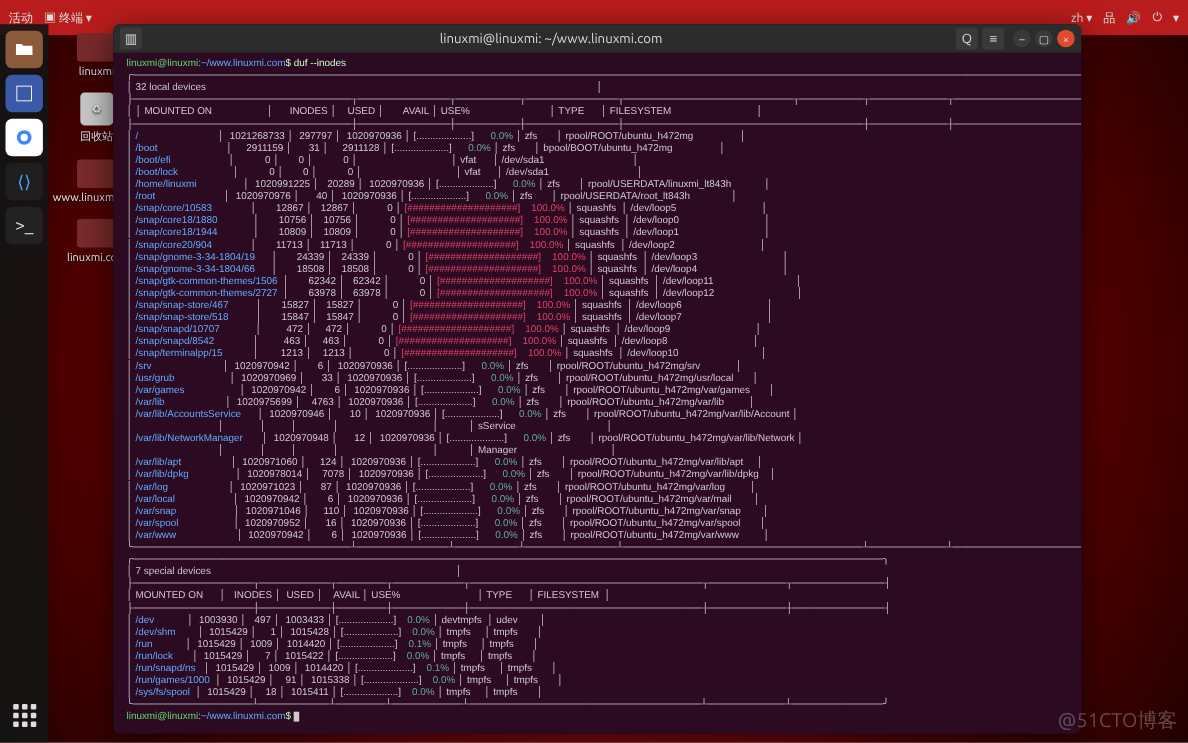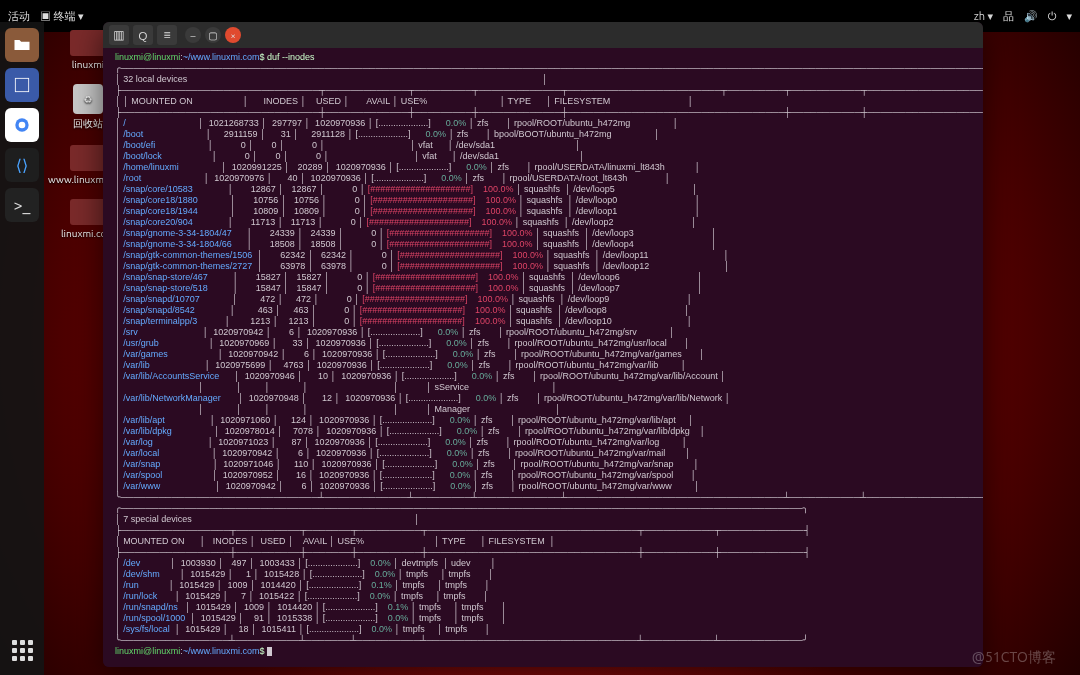--- a/index.html
+++ b/index.html
@@ -4,21 +4,21 @@
 <style>
   * { margin: 0; padding: 0; box-sizing: border-box; }
   html, body { width: 1080px; height: 675px; overflow: hidden; font-family: "Ubuntu", sans-serif; }
   body {
     background: radial-gradient(circle at 50% 50%, #c33, #a11 40%, #500 70%, #200 100%);
     color: #eee;
     position: relative;
   }
 
   
-  .topbar { position:absolute; top:0; left:0; right:0; height:22px; background:#000000; color:#ddd; font-size:11px; display:flex; align-items:center; justify-content:space-between; padding:16px 8px;gap:37px; }
+  .topbar { position:absolute; top:0; left:0; right:0; height:22px; background:#b91c1c; color:#ddd; font-size:11px; display:flex; align-items:center; justify-content:space-between; padding:16px 8px;gap:37px; }
   .topbar .left, .topbar .right { display:flex; gap:10px; align-items:center; }
   .topbar .center { position:absolute; left:50%; transform:translateX(-50%);margin-top:40px; }
 
   
   .dock { position:absolute; left:0; top:22px; bottom:0; width:44px; background:rgba(20,20,20,0.9); display:flex; flex-direction:column; align-items:center; padding-top:6px; gap:6px; }
   .dock-icon { width:34px; height:34px; border-radius:6px; display:flex; align-items:center; justify-content:center; font-size:16px; }
   .dock .files { background:#8a5a3a; } .dock .shot { background:#3a5aa8; } .dock .chrome { background:#fff; }
   .dock .code { background:#1e1e1e; color:#4aa3ff; } .dock .term { background:#222; color:#ddd; }
   .dock-icon svg { width:20px; height:20px; }
   .apps-btn { position:absolute; bottom:8px; left:0; width:44px; height:34px; display:flex; align-items:center; justify-content:center; }
@@ -38,21 +38,21 @@
   .winbtn { width:16px; height:16px; border-radius:8px; margin-left:4px; display:flex; align-items:center; justify-content:center; font-size:10px;}
   .winbtn.close { background:#e04a2f; } .winbtn.plain { background:#3a3a3a; }
   .tbicon { width:20px; height:20px; border-radius:3px; background:#3a3a3a; display:flex; align-items:center; justify-content:center; margin-right:4px; font-size:12px;}
   .termbody { flex:1; background:#2b0a22; color:#d0c8d0; font-family:Liberation Sans, sans-serif; font-size:9px; line-height:11px; padding:4px 12px; white-space:pre; overflow:hidden; }
   .prompt-user { color:#62d96b; } .prompt-path { color:#64aaff; } .prompt-sym{color:#cfc;}
   .cmd { color:#cfc; }
   .mount { color:#64aaff; }
   .full { color:#d46; }
   .pct { color:#6a9; }
   .cursor { display:inline-block; width:5px; height:9px; background:#d0c8d0; vertical-align:text-bottom;}
-  .watermark { position:absolute; right:24px; bottom:8px; color:rgba(255,255,255,0.28); font-size:14px; }
+  .watermark { position:absolute; right:10px; bottom:8px; color:rgba(255,255,255,0.28); font-size:18px; }
 </style>
 </head>
 <body>
 
 <div class="topbar">
   <div class="left">
     <span>活动</span>
     <span>▣ <span>终端 ▾</span></span>
   </div>
   <div class="center">2月6日 星期六，17：04</div>
@@ -114,20 +114,21 @@
     </div>
   <div class="desk-item">
       <div class="folder-shape"></div>
       <span>linuxmi.com</span>
     </div>
 </div>
 
 <div class="termwin">
   <div class="titlebar">
     <span class="tbicon">▥</span>
+    <span class="title">linuxmi@linuxmi: ~/www.linuxmi.com</span>
     <span class="tbicon">Q</span>
     <span class="tbicon">≡</span>
     <span class="winbtn plain">–</span>
     <span class="winbtn plain">▢</span>
     <span class="winbtn close">×</span>
   </div>
   <div class="termbody" id="termbody"><span class="prompt-user">linuxmi@linuxmi</span>:<span class="prompt-path">~/www.linuxmi.com</span><span class="prompt-sym">$</span> <span class="cmd">duf --inodes</span>
 ╭───────────────────────────────────────────────────────────────────────────────────────────────────────────────────────────────────────────────────────────────╮
 │ 32 local devices                                                                                                                                              │
 ├───────────────────────────────┬─────────────┬─────────┬─────────────┬────────────────────────┬─────────┬───────────┬──────────────────────────────────────────┤
@@ -136,29 +137,29 @@
 │ <span class="mount">/                            </span> │  1021268733 │  297797 │  1020970936 │ [....................]   <span class="pct">   0.0%</span> │ zfs       │ rpool/ROOT/ubuntu_h472mg                 │
 │ <span class="mount">/boot                        </span> │     2911159 │      31 │     2911128 │ [....................]   <span class="pct">   0.0%</span> │ zfs       │ bpool/BOOT/ubuntu_h472mg                 │
 │ <span class="mount">/boot/efi                    </span> │           0 │       0 │           0 │                                  │ vfat      │ /dev/sda1                                │
 │ <span class="mount">/boot/lock                   </span> │           0 │       0 │           0 │                                  │ vfat      │ /dev/sda1                                │
 │ <span class="mount">/home/linuxmi                </span> │  1020991225 │   20289 │  1020970936 │ [....................]   <span class="pct">   0.0%</span> │ zfs       │ rpool/USERDATA/linuxmi_lt843h            │
 │ <span class="mount">/root                        </span> │  1020970976 │      40 │  1020970936 │ [....................]   <span class="pct">   0.0%</span> │ zfs       │ rpool/USERDATA/root_lt843h               │
 │ <span class="mount">/snap/core/10583             </span> │       12867 │   12867 │           0 │ <span class="full">[####################]</span>   <span class="full"> 100.0%</span> │ squashfs  │ /dev/loop5                               │
 │ <span class="mount">/snap/core18/1880            </span> │       10756 │   10756 │           0 │ <span class="full">[####################]</span>   <span class="full"> 100.0%</span> │ squashfs  │ /dev/loop0                               │
 │ <span class="mount">/snap/core18/1944            </span> │       10809 │   10809 │           0 │ <span class="full">[####################]</span>   <span class="full"> 100.0%</span> │ squashfs  │ /dev/loop1                               │
 │ <span class="mount">/snap/core20/904             </span> │       11713 │   11713 │           0 │ <span class="full">[####################]</span>   <span class="full"> 100.0%</span> │ squashfs  │ /dev/loop2                               │
-│ <span class="mount">/snap/gnome-3-34-1804/47     </span> │       24339 │   24339 │           0 │ <span class="full">[####################]</span>   <span class="full"> 100.0%</span> │ squashfs  │ /dev/loop3                               │
+│ <span class="mount">/snap/gnome-3-34-1804/19     </span> │       24339 │   24339 │           0 │ <span class="full">[####################]</span>   <span class="full"> 100.0%</span> │ squashfs  │ /dev/loop3                               │
 │ <span class="mount">/snap/gnome-3-34-1804/66     </span> │       18508 │   18508 │           0 │ <span class="full">[####################]</span>   <span class="full"> 100.0%</span> │ squashfs  │ /dev/loop4                               │
 │ <span class="mount">/snap/gtk-common-themes/1506 </span> │       62342 │   62342 │           0 │ <span class="full">[####################]</span>   <span class="full"> 100.0%</span> │ squashfs  │ /dev/loop11                              │
 │ <span class="mount">/snap/gtk-common-themes/2727 </span> │       63978 │   63978 │           0 │ <span class="full">[####################]</span>   <span class="full"> 100.0%</span> │ squashfs  │ /dev/loop12                              │
 │ <span class="mount">/snap/snap-store/467         </span> │       15827 │   15827 │           0 │ <span class="full">[####################]</span>   <span class="full"> 100.0%</span> │ squashfs  │ /dev/loop6                               │
 │ <span class="mount">/snap/snap-store/518         </span> │       15847 │   15847 │           0 │ <span class="full">[####################]</span>   <span class="full"> 100.0%</span> │ squashfs  │ /dev/loop7                               │
 │ <span class="mount">/snap/snapd/10707            </span> │         472 │     472 │           0 │ <span class="full">[####################]</span>   <span class="full"> 100.0%</span> │ squashfs  │ /dev/loop9                               │
 │ <span class="mount">/snap/snapd/8542             </span> │         463 │     463 │           0 │ <span class="full">[####################]</span>   <span class="full"> 100.0%</span> │ squashfs  │ /dev/loop8                               │
-│ <span class="mount">/snap/terminalpp/3          </span> │        1213 │    1213 │           0 │ <span class="full">[####################]</span>   <span class="full"> 100.0%</span> │ squashfs  │ /dev/loop10                              │
+│ <span class="mount">/snap/terminalpp/15          </span> │        1213 │    1213 │           0 │ <span class="full">[####################]</span>   <span class="full"> 100.0%</span> │ squashfs  │ /dev/loop10                              │
 │ <span class="mount">/srv                         </span> │  1020970942 │       6 │  1020970936 │ [....................]   <span class="pct">   0.0%</span> │ zfs       │ rpool/ROOT/ubuntu_h472mg/srv             │
 │ <span class="mount">/usr/grub                   </span> │  1020970969 │      33 │  1020970936 │ [....................]   <span class="pct">   0.0%</span> │ zfs       │ rpool/ROOT/ubuntu_h472mg/usr/local       │
 │ <span class="mount">/var/games                   </span> │  1020970942 │       6 │  1020970936 │ [....................]   <span class="pct">   0.0%</span> │ zfs       │ rpool/ROOT/ubuntu_h472mg/var/games       │
 │ <span class="mount">/var/lib                     </span> │  1020975699 │    4763 │  1020970936 │ [....................]   <span class="pct">   0.0%</span> │ zfs       │ rpool/ROOT/ubuntu_h472mg/var/lib         │
 │ <span class="mount">/var/lib/AccountsService     </span> │  1020970946 │      10 │  1020970936 │ [....................]   <span class="pct">   0.0%</span> │ zfs       │ rpool/ROOT/ubuntu_h472mg/var/lib/Account │
 │ <span class="mount">                             </span> │             │         │             │                                  │           │ sService                                 │
 │ <span class="mount">/var/lib/NetworkManager      </span> │  1020970948 │      12 │  1020970936 │ [....................]   <span class="pct">   0.0%</span> │ zfs       │ rpool/ROOT/ubuntu_h472mg/var/lib/Network │
 │ <span class="mount">                             </span> │             │         │             │                                  │           │ Manager                                  │
 │ <span class="mount">/var/lib/apt                 </span> │  1020971060 │     124 │  1020970936 │ [....................]   <span class="pct">   0.0%</span> │ zfs       │ rpool/ROOT/ubuntu_h472mg/var/lib/apt     │
 │ <span class="mount">/var/lib/dpkg                </span> │  1020978014 │    7078 │  1020970936 │ [....................]   <span class="pct">   0.0%</span> │ zfs       │ rpool/ROOT/ubuntu_h472mg/var/lib/dpkg    │
@@ -171,19 +172,19 @@
 ╭───────────────────────────────────────────────────────────────────────────────────────────────────────────╮
 │ 7 special devices                                                                                         │
 ├─────────────────┬──────────┬───────┬──────────┬─────────────────────────────────┬───────────┬─────────────┤
 │ MOUNTED ON      │   INODES │  USED │    AVAIL │ USE%                            │ TYPE      │ FILESYSTEM  │
 ├─────────────────┼──────────┼───────┼──────────┼─────────────────────────────────┼───────────┼─────────────┤
 │ <span class="mount">/dev           </span> │  1003930 │   497 │  1003433 │ [....................]  <span class="pct">  0.0%</span> │ devtmpfs  │ udev        │
 │ <span class="mount">/dev/shm       </span> │  1015429 │     1 │  1015428 │ [....................]  <span class="pct">  0.0%</span> │ tmpfs     │ tmpfs       │
 │ <span class="mount">/run           </span> │  1015429 │  1009 │  1014420 │ [....................]  <span class="pct">  0.1%</span> │ tmpfs     │ tmpfs       │
 │ <span class="mount">/run/lock      </span> │  1015429 │     7 │  1015422 │ [....................]  <span class="pct">  0.0%</span> │ tmpfs     │ tmpfs       │
 │ <span class="mount">/run/snapd/ns  </span> │  1015429 │  1009 │  1014420 │ [....................]  <span class="pct">  0.1%</span> │ tmpfs     │ tmpfs       │
-│ <span class="mount">/run/spool/1000 </span> │  1015429 │    91 │  1015338 │ [....................]  <span class="pct">  0.0%</span> │ tmpfs     │ tmpfs       │
-│ <span class="mount">/sys/fs/local </span> │  1015429 │    18 │  1015411 │ [....................]  <span class="pct">  0.0%</span> │ tmpfs     │ tmpfs       │
+│ <span class="mount">/run/games/1000 </span> │  1015429 │    91 │  1015338 │ [....................]  <span class="pct">  0.0%</span> │ tmpfs     │ tmpfs       │
+│ <span class="mount">/sys/fs/spool </span> │  1015429 │    18 │  1015411 │ [....................]  <span class="pct">  0.0%</span> │ tmpfs     │ tmpfs       │
 ╰─────────────────┴──────────┴───────┴──────────┴─────────────────────────────────┴───────────┴─────────────╯
 <span class="prompt-user">linuxmi@linuxmi</span>:<span class="prompt-path">~/www.linuxmi.com</span><span class="prompt-sym">$</span> <span class="cursor"></span></div>
 </div>
 
 <div class="watermark">@51CTO博客</div>
 
 </body></html>

